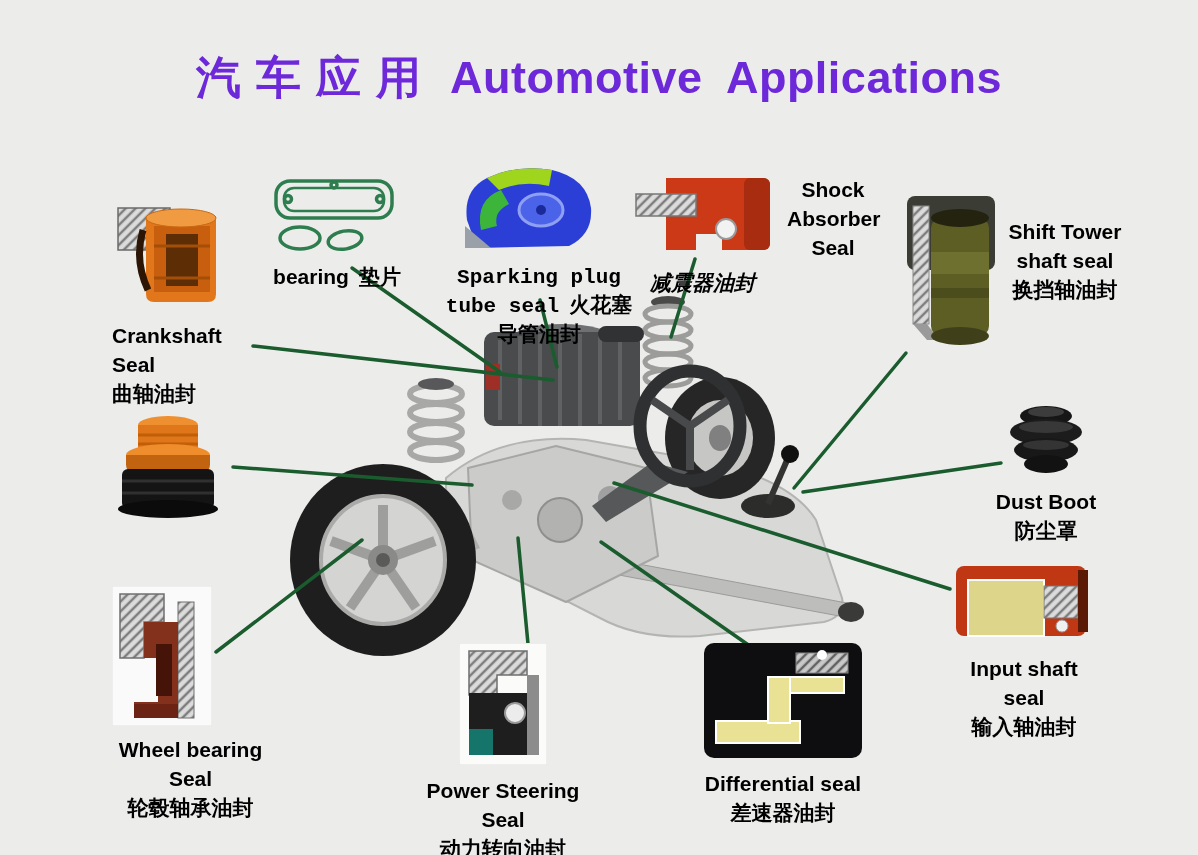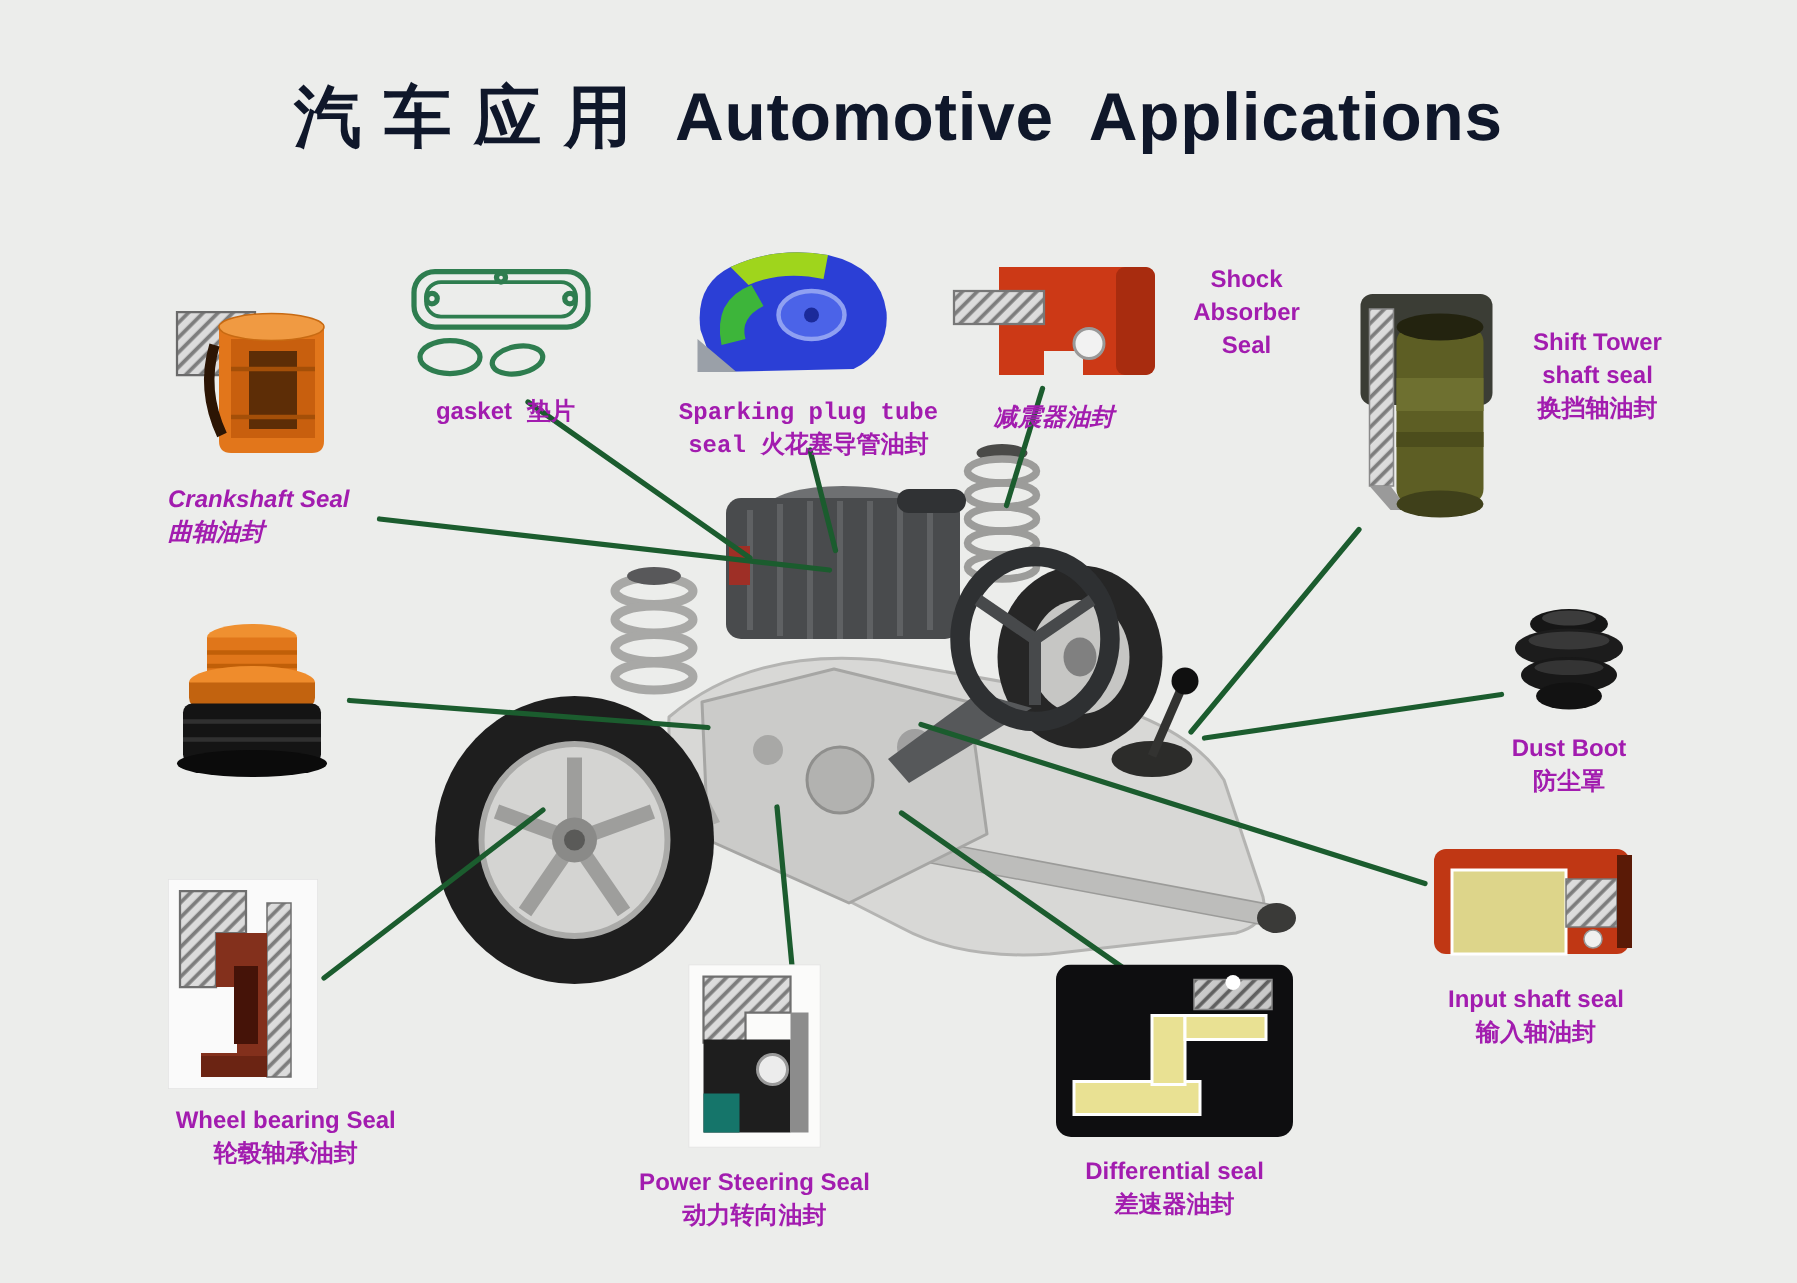--- a/index.html
+++ b/index.html
@@ -8,34 +8,34 @@
   .canvas { position:relative; width:1198px; height:855px; background:#ecedeb; overflow:hidden; margin:0 auto; }
   .layer { position:absolute; left:0; top:0; }
 
   h1.title { position:absolute; top:48px; left:0; width:100%; text-align:center;
              font-size:45px; font-weight:bold; color:#1b1b1b; z-index:5; white-space:nowrap; }
   .t-zh { letter-spacing:15px; margin-right:14px; }
   .t-en { letter-spacing:0.5px; word-spacing:12px; }
 
   .callout { position:absolute; z-index:4; }
   .row { display:flex; align-items:flex-start; }
-  .cap { font-size:16px; font-weight:600; color:#a21caf; line-height:1.38; }
+  .cap { font-size:21px; font-weight:600; color:#000000; line-height:1.38; }
   .cap .en, .cap .zh { display:block; }
   .cap.inline .en, .cap.inline .zh { display:inline; }
   .cap.inline .en { margin-right:10px; }
   .center { text-align:center; }
   .imgbox { display:block; }
 
   
   #co-gasket   { left:262px; top:172px; width:150px; }
   #co-gasket .imgbox { margin-left:4px; }
   #co-gasket .cap { margin-top:2px; }
 
   #co-crank    { left:112px; top:198px; width:150px; }
-  #co-crank .cap { margin-top:8px;font-style:italic; }
+  #co-crank .cap { margin-top:8px; }
 
   #co-spark    { left:445px; top:160px; width:188px;font-family:Liberation Mono, monospace; }
   #co-spark .imgbox { margin-left:12px; }
   #co-spark .cap { margin-top:4px; }
 
   #co-shock    { left:630px; top:172px; width:245px; }
   #co-shock .sidecap { width:92px; margin-left:12px; padding-top:4px; }
   #co-shock .undercap { width:145px; margin-top:6px;font-style:italic; }
 
   #co-shift    { left:903px; top:192px; width:235px; }
@@ -62,21 +62,21 @@
 
   #co-valve    { left:95px; top:403px; width:152px; }
   #co-valve .imgbox { margin-left:13px; }
   #co-valve .cap { margin-top:10px; }
 </style>
 </head>
 <body>
 
 <div class="canvas" style="background: rgb(236, 237, 235);">
 
-  <h1 class="title" style="color: #0f172a; text-align: center;">
+  <h1 class="title" style="color: #6d28d9; text-align: center;">
     <span class="t-zh">汽车应用</span><span class="t-en">Automotive  Applications</span>
   </h1>
 
   <svg class="layer" style="z-index:2" width="1198" height="855" viewBox="0 0 1198 855">
     <g stroke-linejoin="round">
       <path d="M446,478 Q500,432 586,440 L700,460 Q790,478 816,520 L842,598 Q846,616 824,622 L700,636 Q640,640 600,618 L478,556 Q444,526 446,478 Z" fill="#d8d8d6" stroke="#b4b4b2" stroke-width="2"></path>
       <polygon points="596,556 852,604 850,618 592,570" fill="#bdbdbb" stroke="#9b9b99"></polygon>
       <ellipse cx="851" cy="612" rx="13" ry="10" fill="#3a3a38"></ellipse>
       <ellipse cx="720" cy="438" rx="55" ry="61" fill="#262626"></ellipse>
       <ellipse cx="720" cy="438" rx="33" ry="38" fill="#c6c6c4"></ellipse>
@@ -163,21 +163,21 @@
           <rect x="18" y="16" width="100" height="23" rx="10" stroke-width="2.5"></rect>
           <circle cx="22" cy="27" r="3.5"></circle>
             <circle cx="114" cy="27" r="3.5"></circle>
             <circle cx="68" cy="13" r="3"></circle>
           <ellipse cx="34" cy="66" rx="20" ry="11"></ellipse>
           <ellipse cx="79" cy="68" rx="17" ry="9" transform="rotate(-10 79 68)"></ellipse>
         </g>
       </svg>
     </span>
     <figcaption class="cap inline center">
-      <span class="en">gasket</span><span class="zh">垫片</span>
+      <span class="en">bearing</span><span class="zh">垫片</span>
     </figcaption>
   </figure>
 
   <figure class="callout" id="co-crank">
     <span class="imgbox">
       <svg width="115" height="112" viewBox="0 0 115 112">
         <defs>
             <pattern id="pA" width="7" height="7" patternUnits="userSpaceOnUse" patternTransform="rotate(45)">
               <rect width="7" height="7" fill="#dcdcdc"></rect>
               <line x1="3" y1="0" x2="3" y2="7" stroke="#7d7d7d" stroke-width="2.5"></line>

